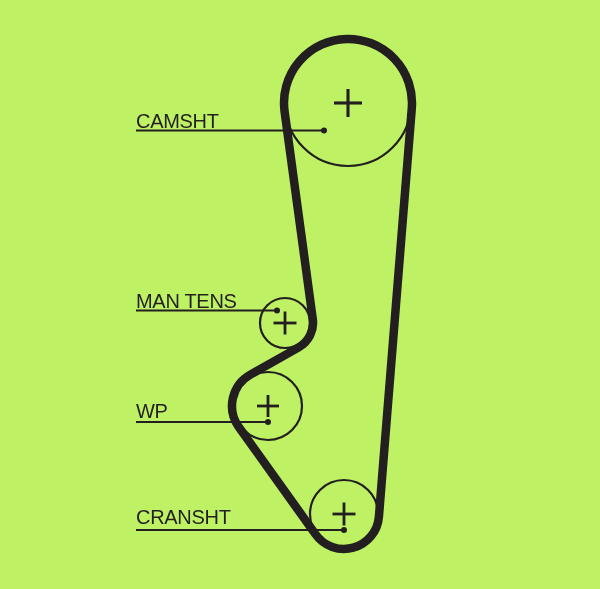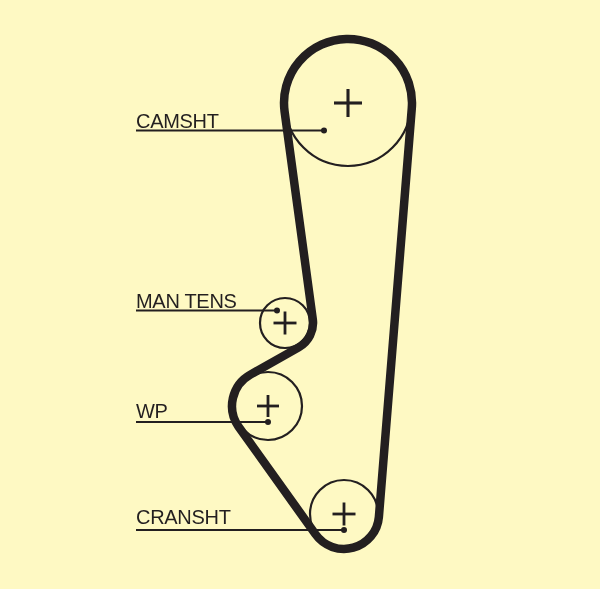--- a/index.html
+++ b/index.html
@@ -4,21 +4,21 @@
 <style>
   html, body {
     margin: 0;
     padding: 0;
     background: #ffffff;
   }
   .stage {
     position: relative;
     width: 600px;
     height: 589px;
-    background: #fef9c3;
+    background: #bef264;
     overflow: hidden;
   }
   svg {
     display: block;
   }
   .lbl {
     font-family: "Liberation Sans", sans-serif;
     font-size: 20px;
     letter-spacing: -0.3px;
     fill: #231f20;

